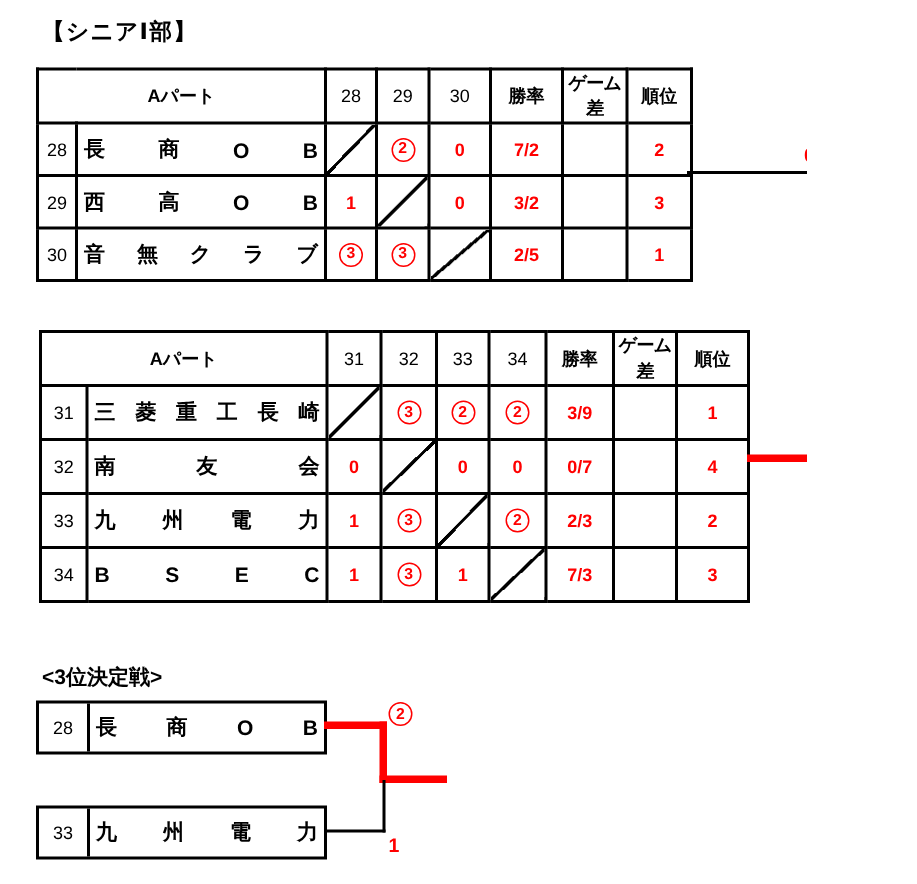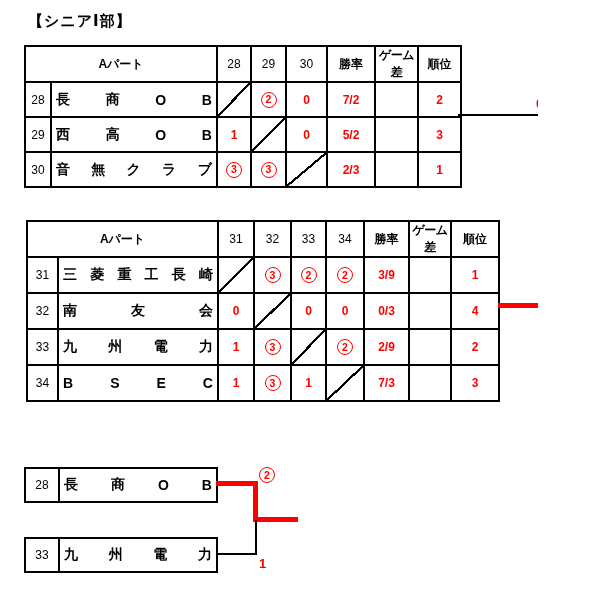--- a/index.html
+++ b/index.html
@@ -98,39 +98,39 @@
             <div class="spread">
               <span>西</span>
               <span>高</span>
               <span>O</span>
               <span>B</span>
             </div>
           </td>
       <td class="red">1</td>
       <td class="diag"></td>
       <td class="red">0</td>
-      <td class="red">5/2</td>
+      <td class="red">3/2</td>
       <td></td>
       <td class="red">3</td>
     </tr>
     <tr style="height:35px">
       <td>30</td>
       <td>
             <div class="spread">
               <span>音</span>
               <span>無</span>
               <span>ク</span>
               <span>ラ</span>
               <span>ブ</span>
             </div>
           </td>
       <td class="red"><span class="circ">3</span></td>
       <td class="red"><span class="circ">3</span></td>
       <td class="diag"></td>
-      <td class="red">2/3</td>
+      <td class="red">2/5</td>
       <td></td>
       <td class="red">1</td>
     </tr>
   </tbody>
     </table>
 
   <table class="pool" style="left:26px; top:220px;">
     <colgroup>
       <col style="width:31px">
         <col style="width:160px">
@@ -179,39 +179,39 @@
             <div class="spread">
               <span>南</span>
               <span>友</span>
               <span>会</span>
             </div>
           </td>
       <td class="red">0</td>
       <td class="diag"></td>
       <td class="red">0</td>
       <td class="red">0</td>
-      <td class="red">0/3</td>
+      <td class="red">0/7</td>
       <td></td>
       <td class="red">4</td>
     </tr>
     <tr style="height:36px">
       <td>33</td>
       <td>
             <div class="spread">
               <span>九</span>
               <span>州</span>
               <span>電</span>
               <span>力</span>
             </div>
           </td>
       <td class="red">1</td>
       <td class="red"><span class="circ">3</span></td>
       <td class="diag"></td>
       <td class="red"><span class="circ">2</span></td>
-      <td class="red">2/9</td>
+      <td class="red">2/3</td>
       <td></td>
       <td class="red">2</td>
     </tr>
     <tr style="height:36px">
       <td>34</td>
       <td>
             <div class="spread">
               <span>B</span>
               <span>S</span>
               <span>E</span>
@@ -230,20 +230,21 @@
     </table>
 
   <div class="ln" style="left:458px; top:114px; width:82px; height:2px;"></div>
   <div class="ln" style="left:538px; top:114px; width:2px; height:88px;"></div>
   <div class="lnr" style="left:538px; top:202px; width:44px; height:5px;"></div>
   <div class="lnr" style="left:538px; top:202px; width:5px; height:106px;"></div>
   <div class="lnr" style="left:498px; top:303px; width:45px; height:5px;"></div>
   <div class="score-label" style="left:536px; top:96px;">0</div>
   <div class="score-label" style="left:544px; top:305px;"><span class="circ">2</span></div>
 
+  <div class="abs section-label" style="left:28px; top:443px;">&lt;3位決定戦&gt;</div>
 
   <div class="tp-box" style="left:24px; top:467px;">
     <div class="tp-num">28</div>
     <div class="tp-name spread">
         <span>長</span>
         <span>商</span>
         <span>O</span>
         <span>B</span>
       </div>
   </div>

